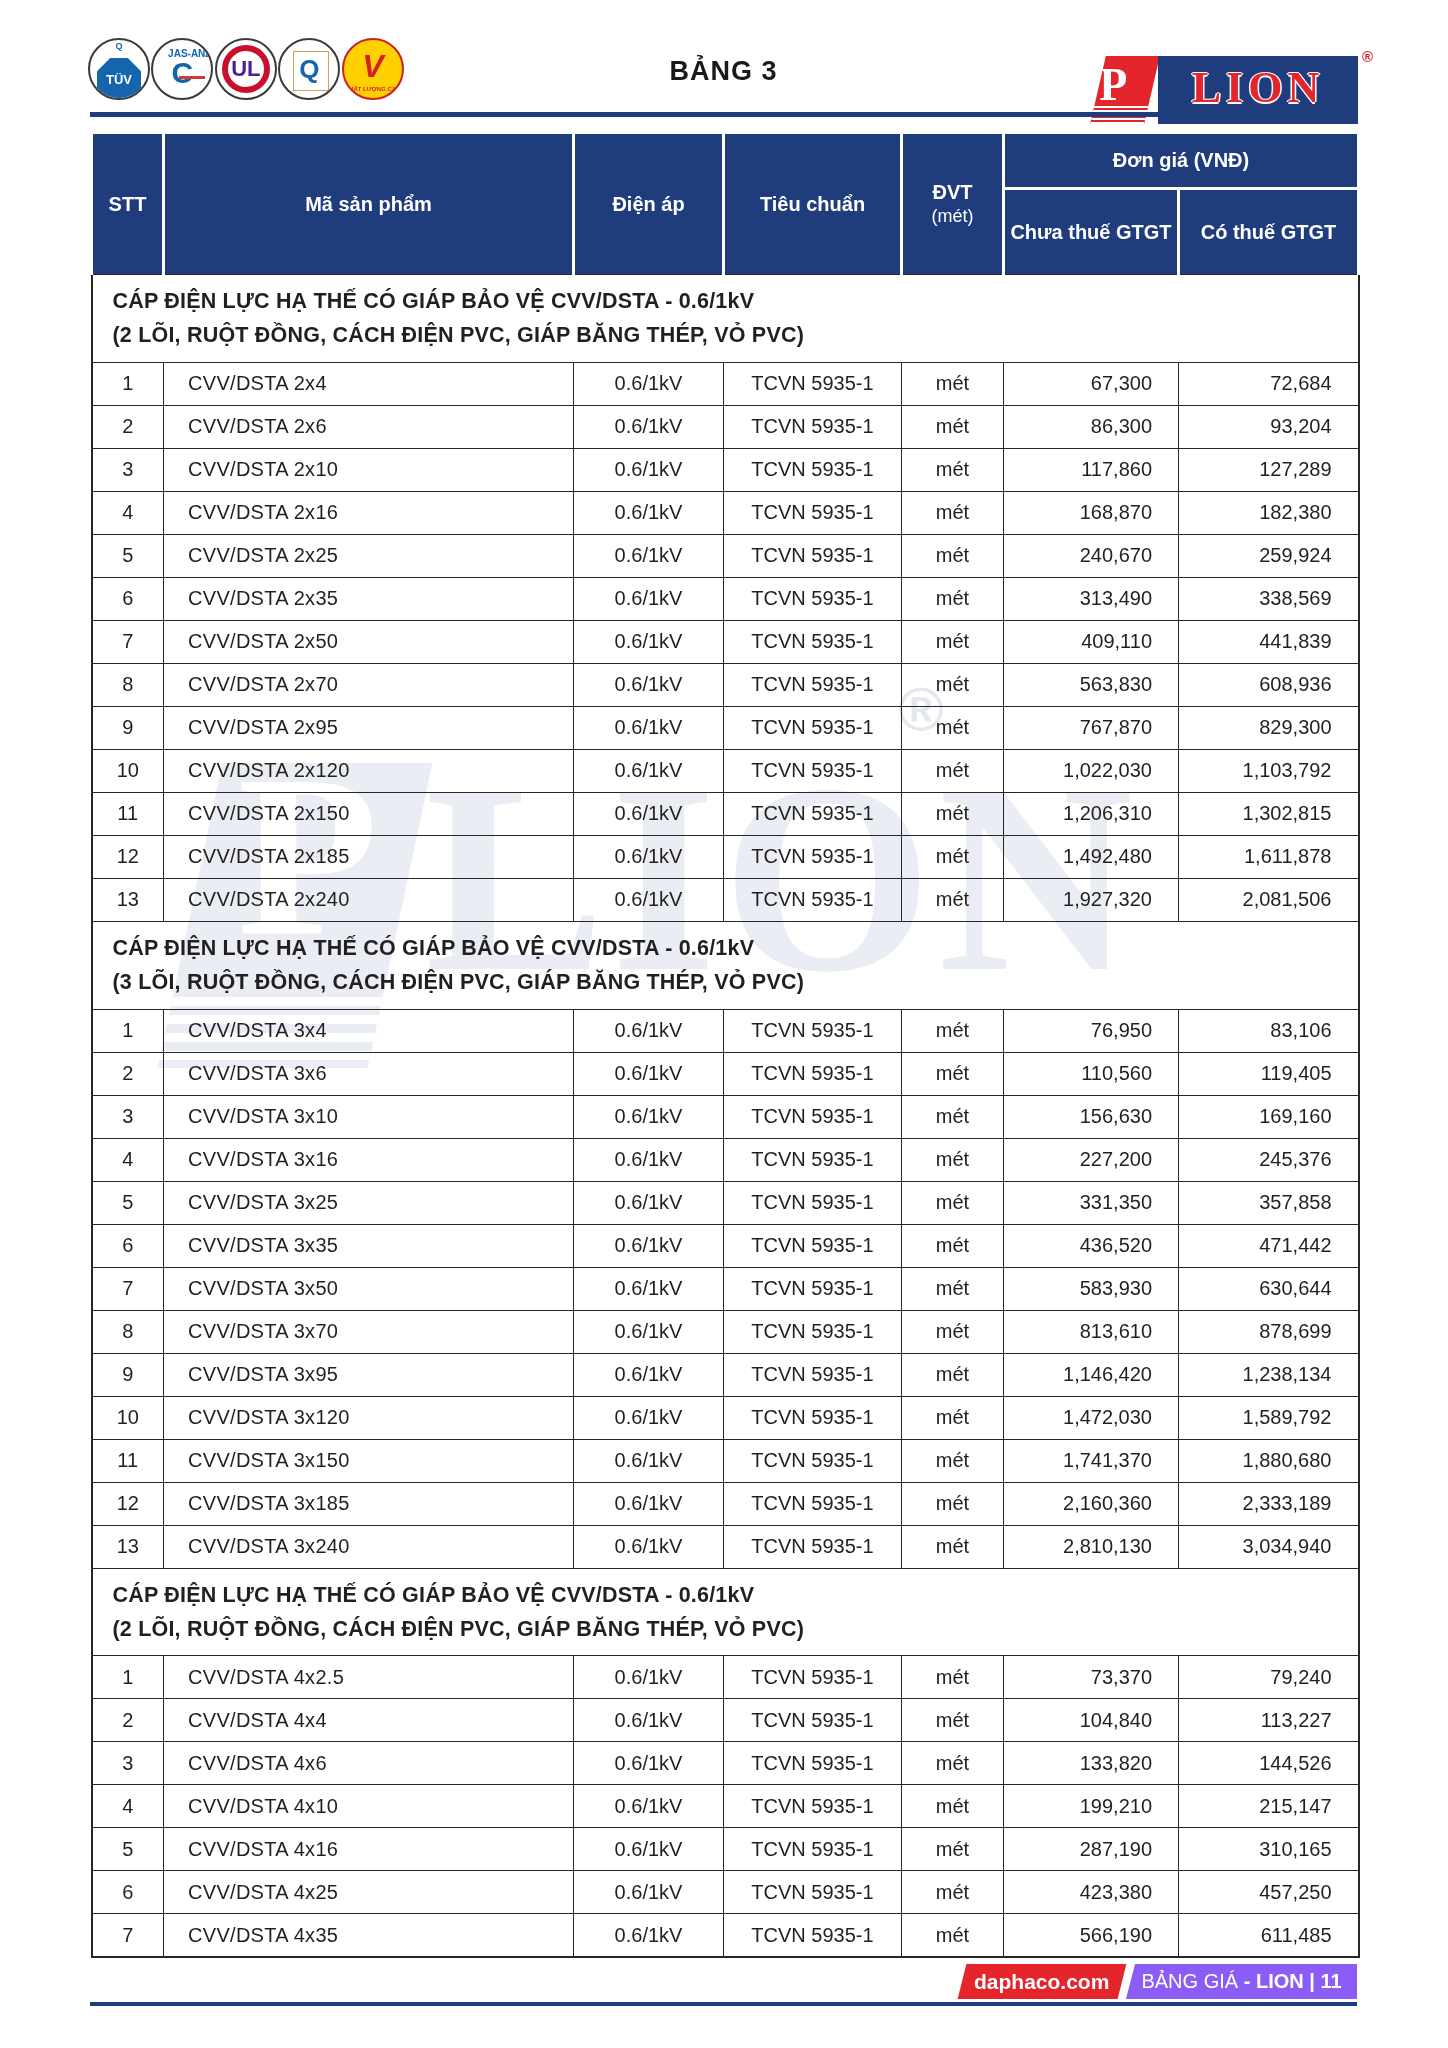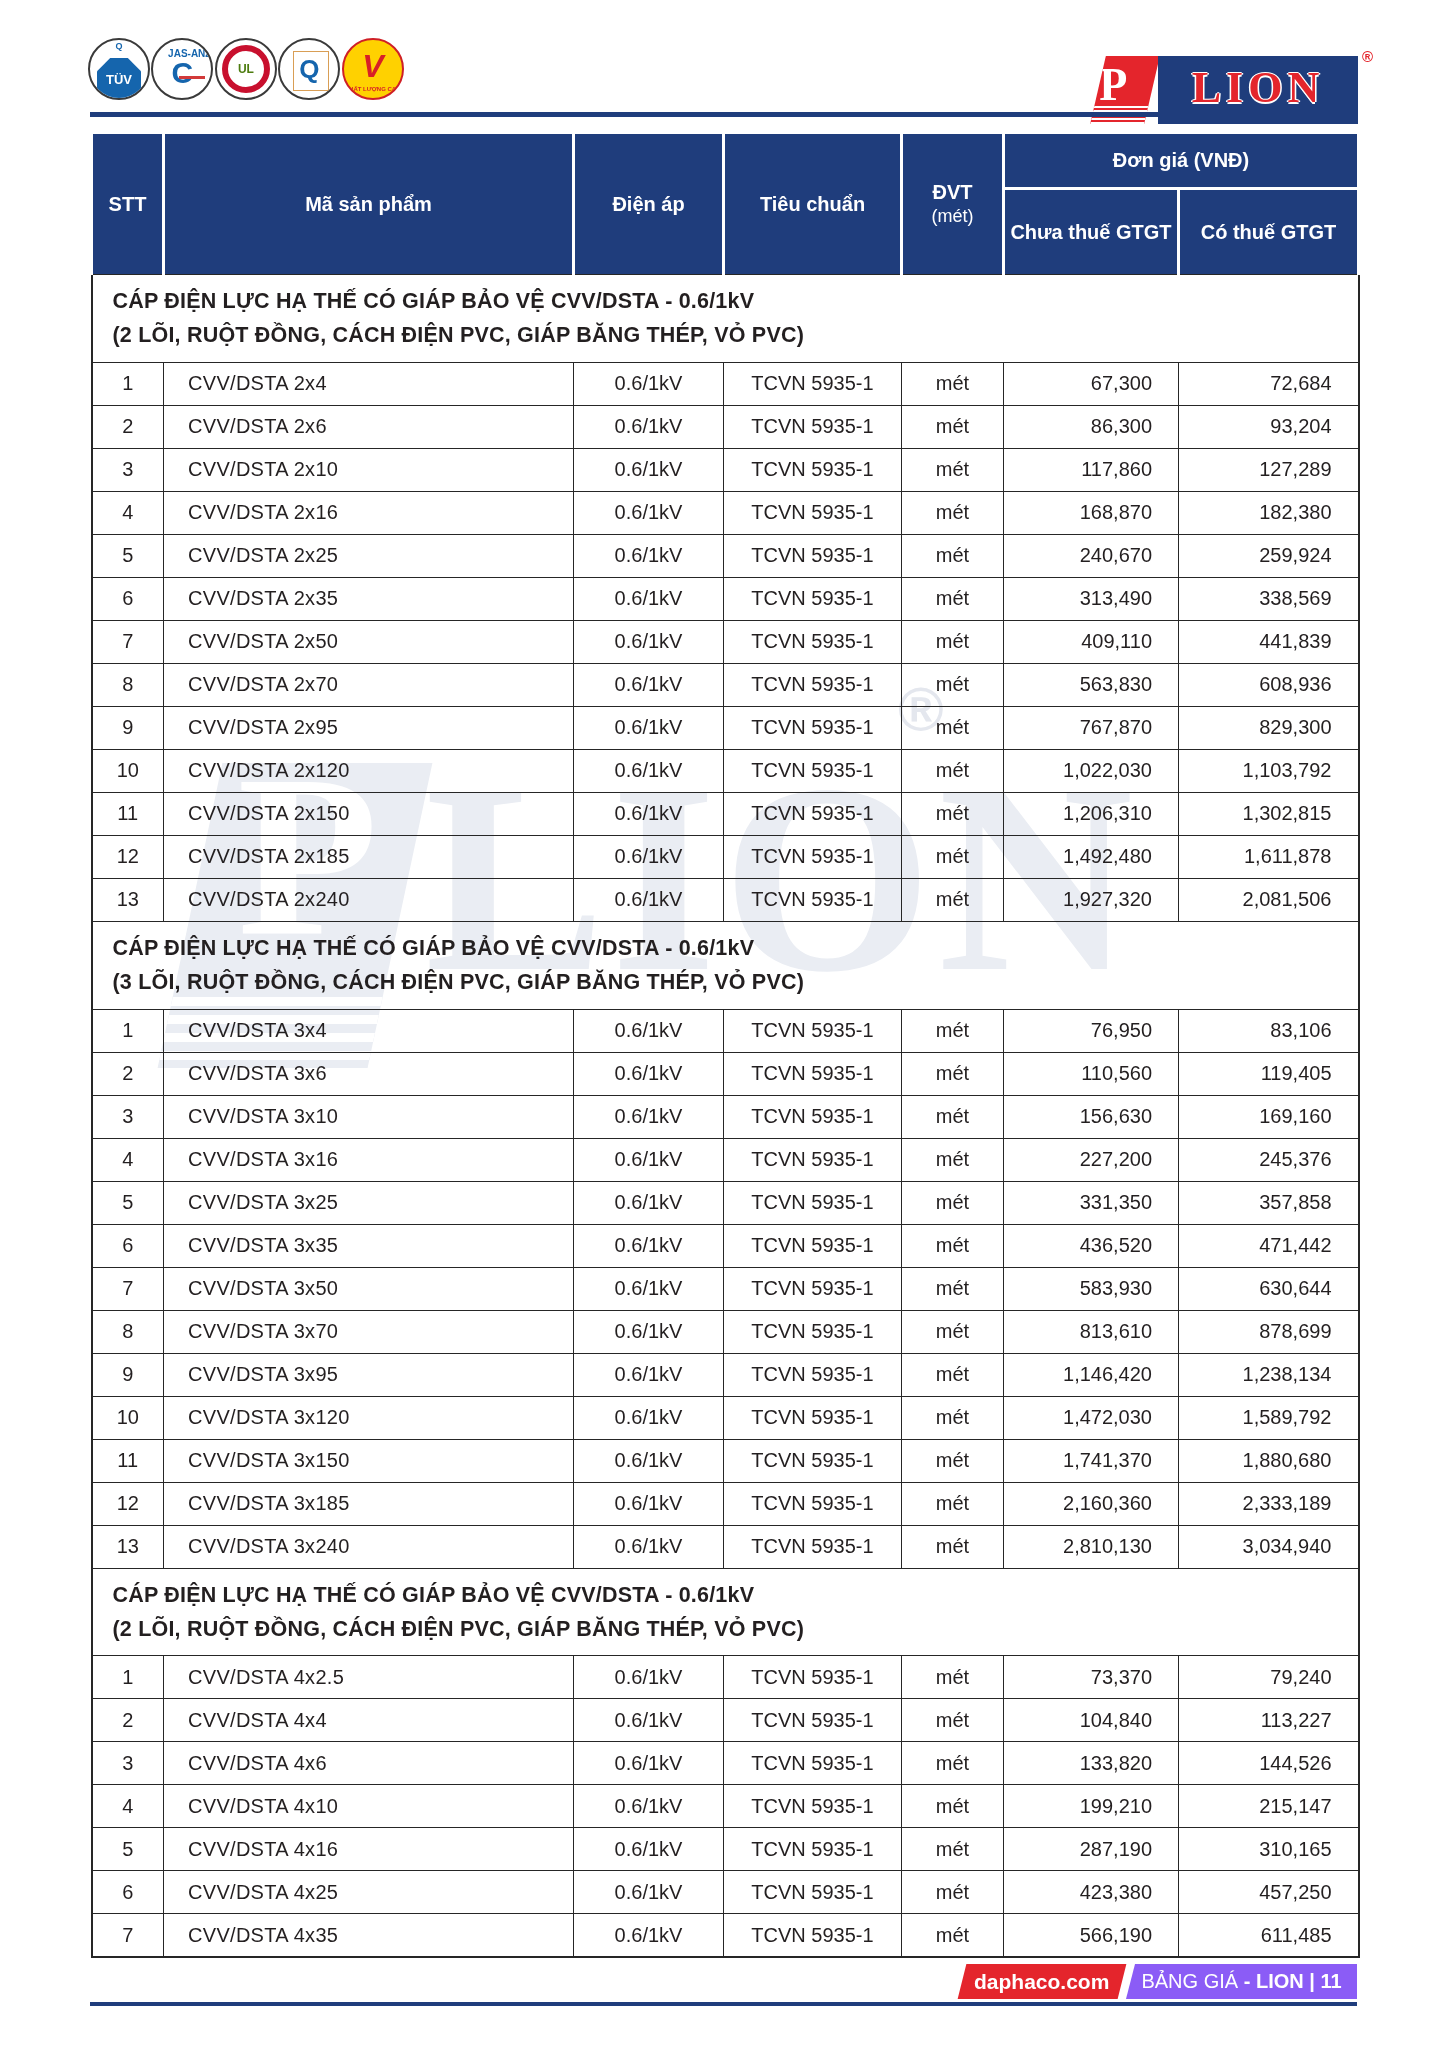--- a/index.html
+++ b/index.html
@@ -20,21 +20,21 @@
     position:absolute; left:7px; top:18px; width:44px; height:44px; background:#1565ad;
     clip-path:polygon(30% 0,70% 0,100% 30%,100% 70%,70% 100%,30% 100%,0 70%,0 30%);
     color:#fff; font-weight:bold; font-size:13px; line-height:44px;
   }
   .cert .topq { position:absolute; top:1px; left:0; right:0; font-size:9px; font-weight:bold; color:#1565ad; }
   .cert.jas .hdr { position:absolute; top:8px; left:0; right:0; font-size:10px; font-weight:bold; color:#1565ad;text-align:right; }
   .cert.jas .cee { position:absolute; top:16px; left:0; right:0; font-size:30px; font-weight:bold; color:#1565ad; }
   .cert.jas .dash { position:absolute; top:36px; left:26px; width:26px; height:3px; background:#d23a3a; }
   .cert.ul .ring {
     position:absolute; left:5px; top:5px; width:48px; height:48px; border-radius:50%;
-    border:6px solid #c8102e; color:#4d7c0f; font-weight:bold; font-size:12px; line-height:36px;
+    border:6px solid #c8102e; color:#4c1d95; font-weight:bold; font-size:22px; line-height:36px;
   }
   .cert.qc .sq { position:absolute; left:13px; top:11px; width:36px; height:40px; border:1px solid #d99e55; }
   .cert.qc .q { position:absolute; left:0; right:0; top:14px; font-size:26px; font-weight:bold; color:#1565ad; }
   .cert.vn { background:#ffd100; border-color:#cf1f26; }
   .cert.vn .v { position:absolute; left:0; right:0; top:8px; font-size:32px; font-weight:900; color:#d81f26; font-style:italic; }
   .cert.vn .t { position:absolute; left:0; right:0; bottom:6px; font-size:6px; font-weight:bold; color:#d81f26; }
   
   .page-title {
     position:absolute; left:90px; top:56px; width:1267px; text-align:center;
     font-size:27px; font-weight:bold; letter-spacing:1px; color:#1a1a1a; z-index:2;
@@ -142,20 +142,21 @@
     <span class="cert qc">
       <span class="sq"></span>
       <span class="q">Q</span>
     </span>
     <span class="cert vn">
       <span class="v">V</span>
       <span class="t">CHẤT LƯỢNG CAO</span>
     </span>
   </div>
 
+  <div class="page-title">BẢNG 3</div>
 
   <div class="brand">
     <div class="pbox">
       <div class="pletter">P</div>
       <div class="stripes"></div>
     </div>
     <div class="lionbox">
       <span class="liontext">LION</span>
     </div>
     <span class="reg">®</span>

